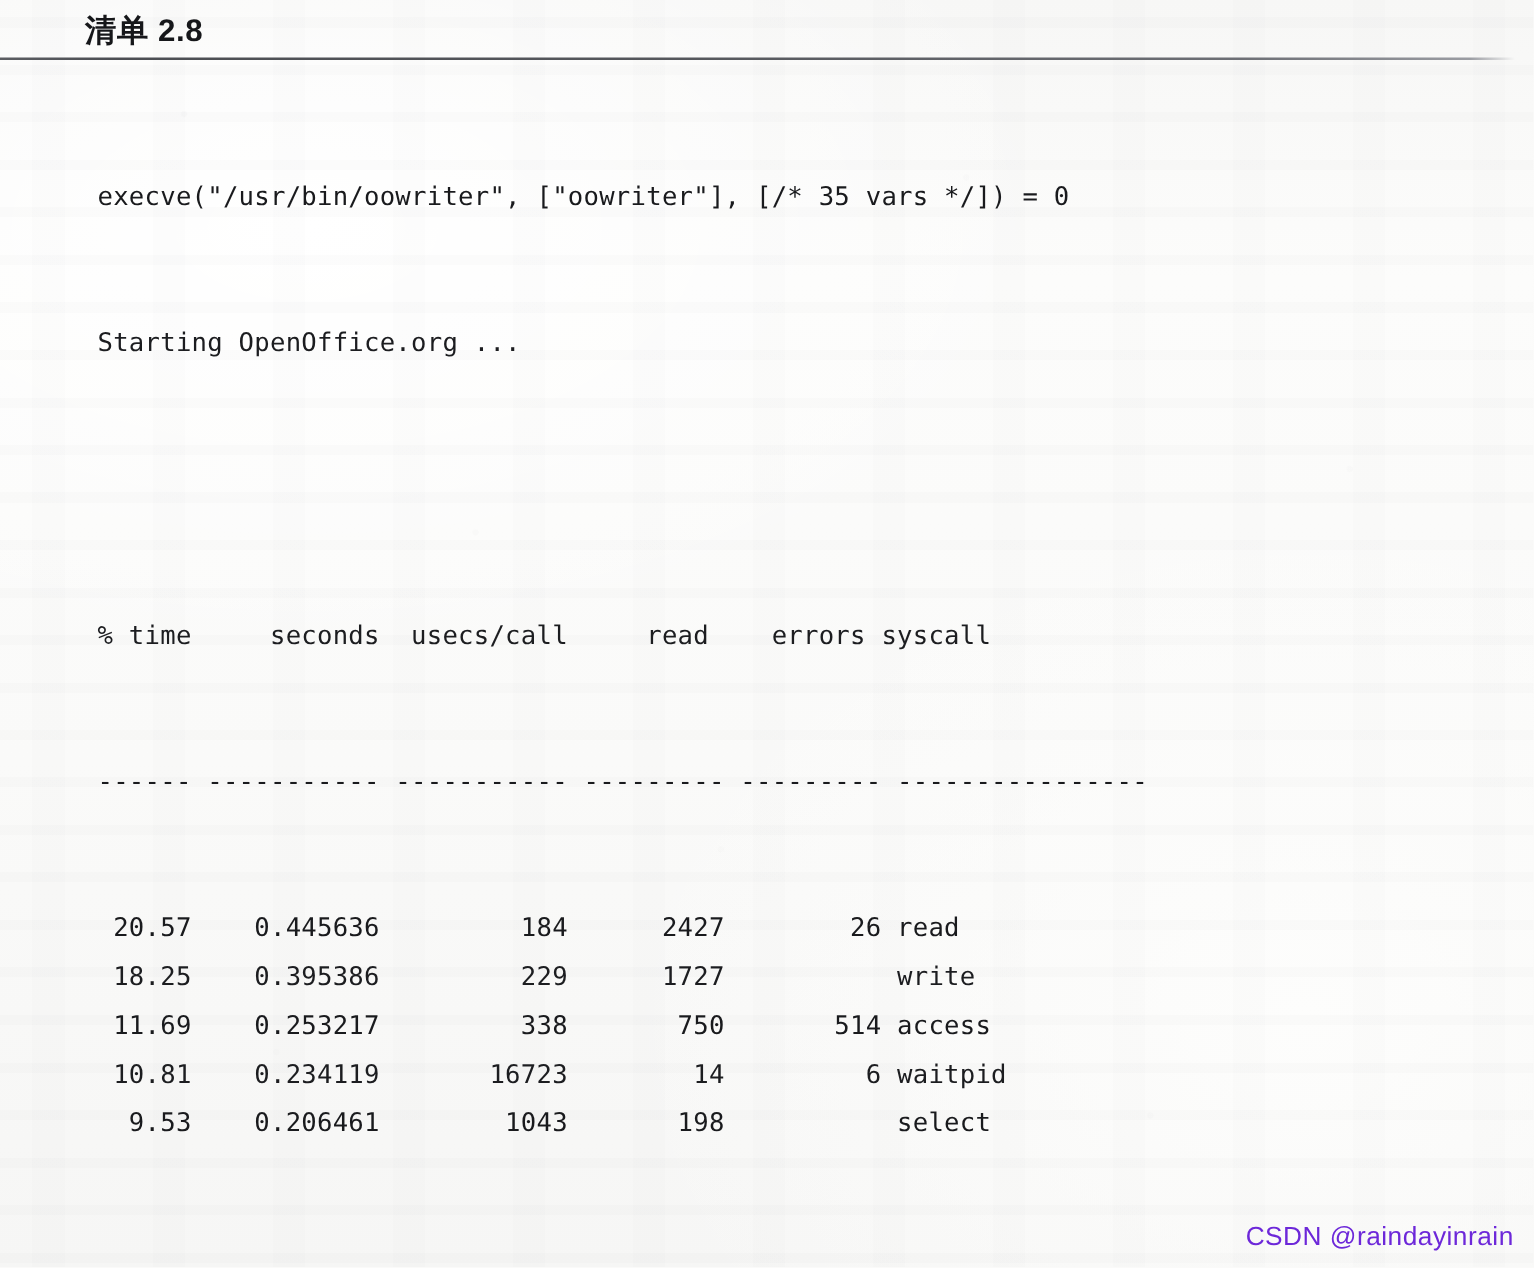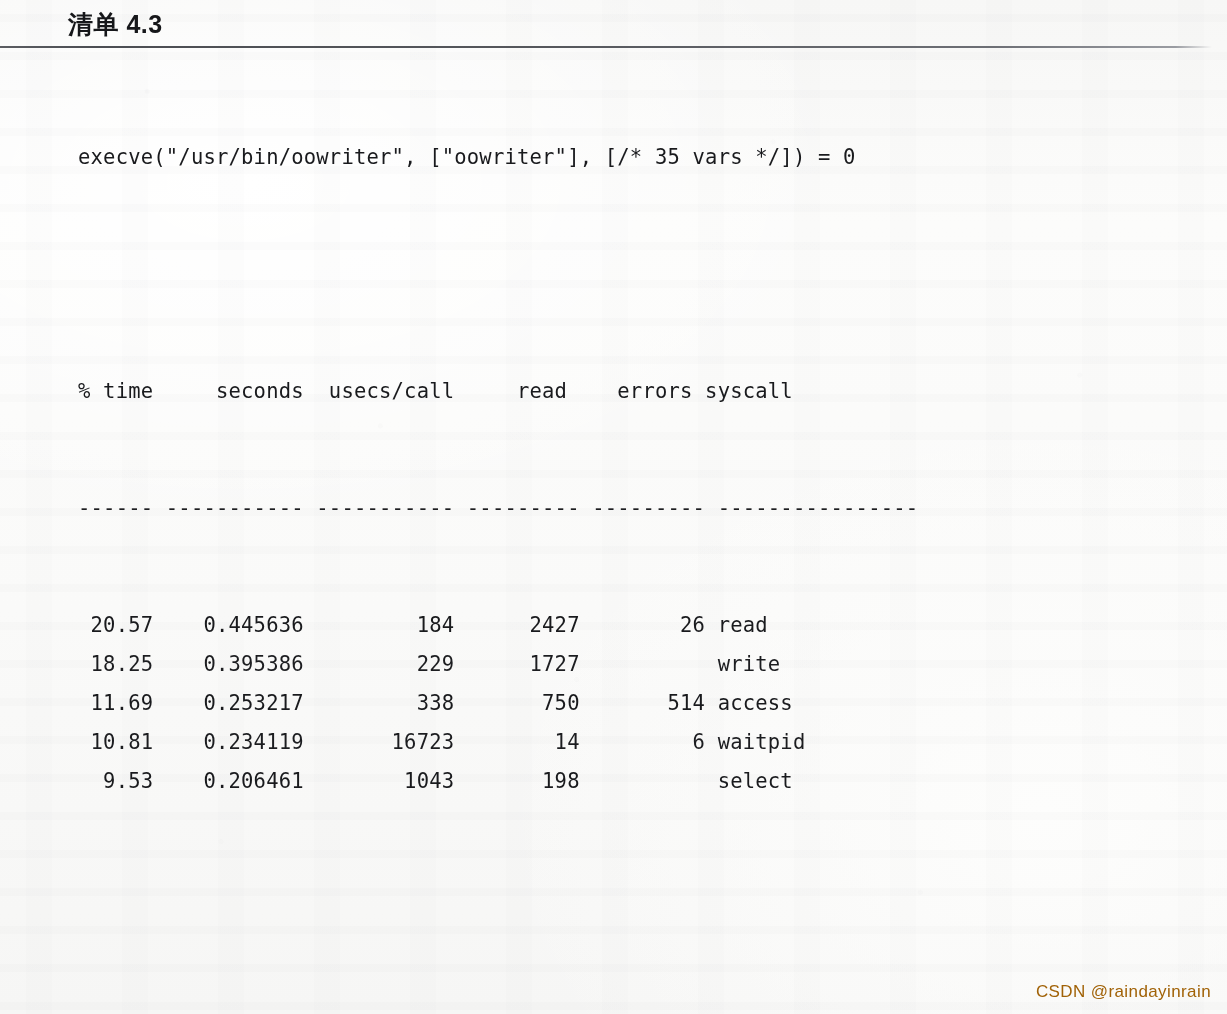--- a/index.html
+++ b/index.html
@@ -112,42 +112,43 @@
   
   .line:nth-child(odd)  { color: #191a1d; }
   .line:nth-child(even) { color: #1c1d20; }
 
   
   .watermark {
     position: absolute;
     right: 16px;
     bottom: 12px;
     font-family: "Liberation Sans", sans-serif;
-    font-size: 17px;
-    color: #a16207;
+    font-size: 21px;
+    color: #6d28d9;
     letter-spacing: .4px;
     white-space: nowrap;
   }
 </style>
 </head>
 <body>
 
 <div class="page">
   <div class="ghost"></div>
   <div class="grain"></div>
 </div>
 
 <div class="content">
 
-  <div class="listing-title">清单 4.3</div>
+  <div class="listing-title">清单 2.8</div>
 
   <div class="rule"></div>
 
   <div class="code">
     <div class="line">execve("/usr/bin/oowriter", ["oowriter"], [/* 35 vars */]) = 0</div>
+    <div class="line">Starting OpenOffice.org ...</div>
     <div class="blank"></div>
     <div class="line">% time     seconds  usecs/call     read    errors syscall         </div>
     <div class="line">------ ----------- ----------- --------- --------- ----------------</div>
     <div id="table-rows"><div class="line"> 20.57    0.445636         184      2427        26 read</div><div class="line"> 18.25    0.395386         229      1727           write</div><div class="line"> 11.69    0.253217         338       750       514 access</div><div class="line"> 10.81    0.234119       16723        14         6 waitpid</div><div class="line">  9.53    0.206461        1043       198           select</div></div>
   </div>
 
   <div class="watermark">CSDN @raindayinrain</div>
 
 </div>
 

